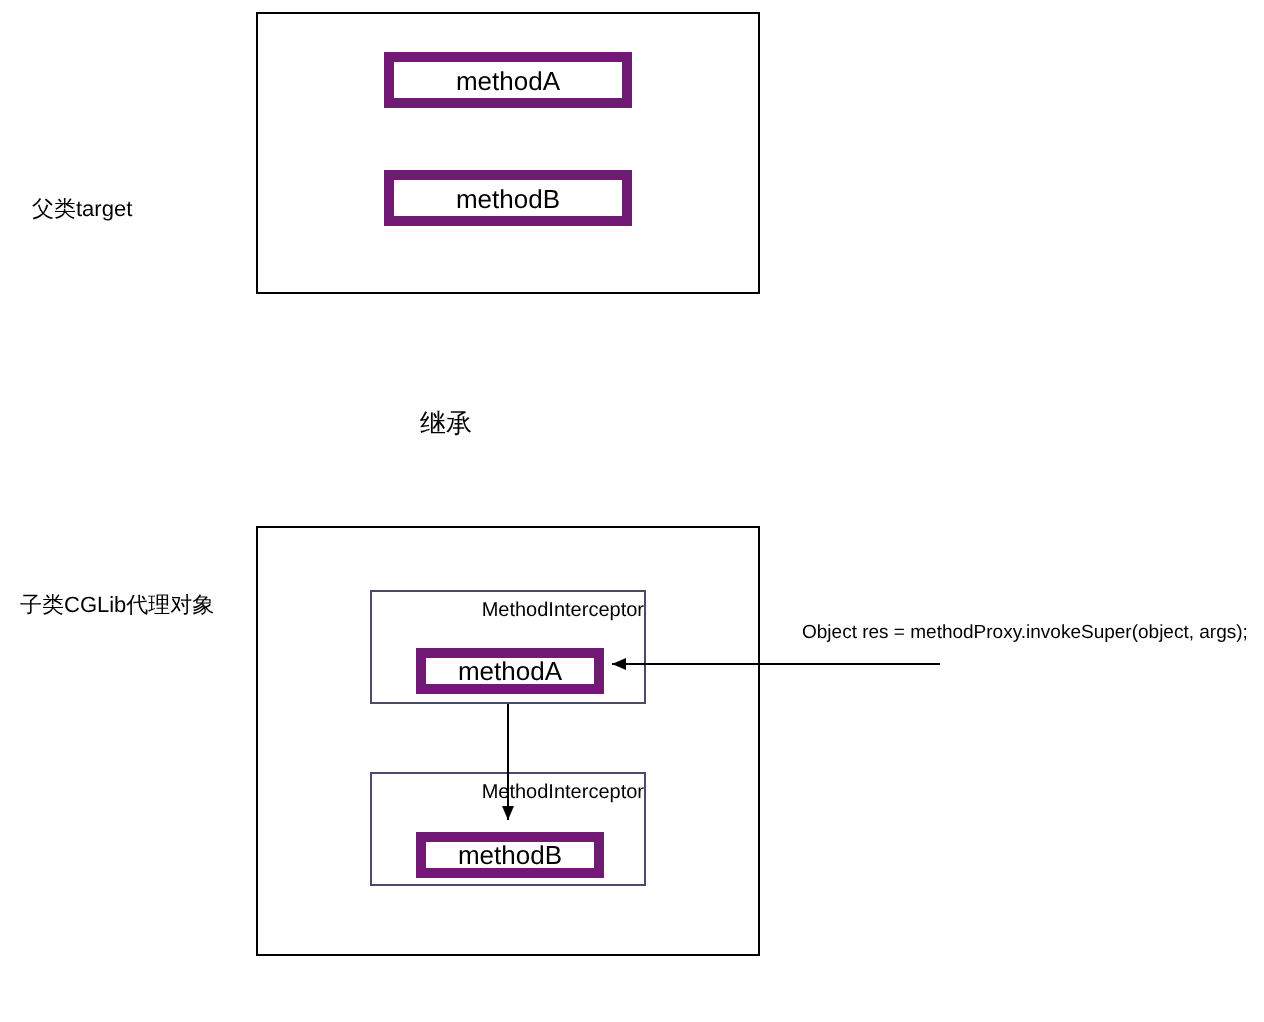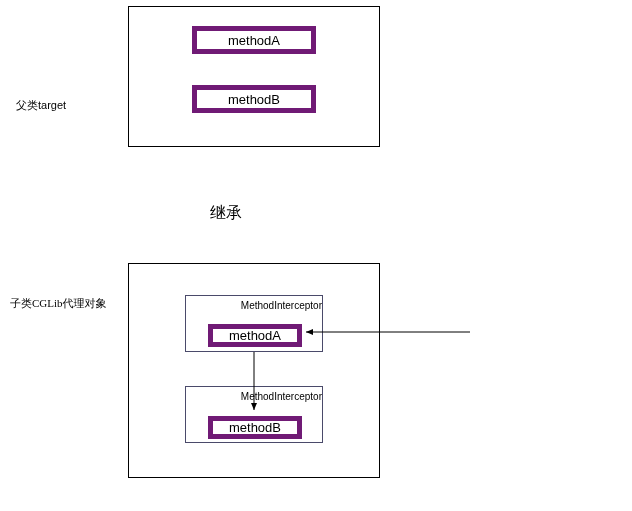--- a/index.html
+++ b/index.html
@@ -70,53 +70,54 @@
   }
   .code-label {
     position: absolute;
     font-size: 9.5px;
     line-height: 12px;
     white-space: nowrap;
     color: #000000;
   }
   .inherit-label {
     position: absolute;
-    font-size: 16px;
+    font-size: 13px;
     color: #000000;
   }
 </style>
 </head>
 <body>
 
 <div class="canvas">
 
   <div class="label" style="left:16px; top:71px;">父类target</div>
 
   <div class="box" style="left:128px; top:6px; width:252px; height:141px;"></div>
 
   <div class="method-box" style="left:192px; top:26px; width:124px; height:28px;">methodA</div>
 
   <div class="method-box" style="left:192px; top:85px; width:124px; height:28px;">methodB</div>
 
   <div class="inherit-label" style="left:210px; top:203px;">继承</div>
 
-  <div class="label" style="left:10px; top:269px;font-family:Liberation Serif, serif;">子类CGLib代理对象</div>
+  <div class="label" style="left:10px; top:269px;">子类CGLib代理对象</div>
 
   <div class="box" style="left:128px; top:263px; width:252px; height:215px;"></div>
 
   <div class="interceptor-box" style="left:185px; top:295px; width:138px; height:57px;">
     <div class="interceptor-title">MethodInterceptor</div>
   </div>
   <div class="method-box" style="left:208px; top:324px; width:94px; height:23px;">methodA</div>
 
   <div class="interceptor-box" style="left:185px; top:386px; width:138px; height:57px;">
     <div class="interceptor-title">MethodInterceptor</div>
   </div>
   <div class="method-box" style="left:208px; top:416px; width:94px; height:23px;">methodB</div>
 
+  <div class="code-label" style="left:401px; top:311px;">Object res = methodProxy.invokeSuper(object, args);</div>
 
   <svg class="overlay" viewBox="0 0 632 511">
     <defs>
       <marker id="arrowhead" markerWidth="8" markerHeight="8" refX="7" refY="3" orient="auto" markerUnits="userSpaceOnUse">
         <path d="M0,0 L7,3 L0,6 z" fill="#000000"></path>
       </marker>
     </defs>
 
     <line x1="470" y1="332" x2="306" y2="332" stroke="#000000" stroke-width="1" marker-end="url(#arrowhead)"></line>
 

